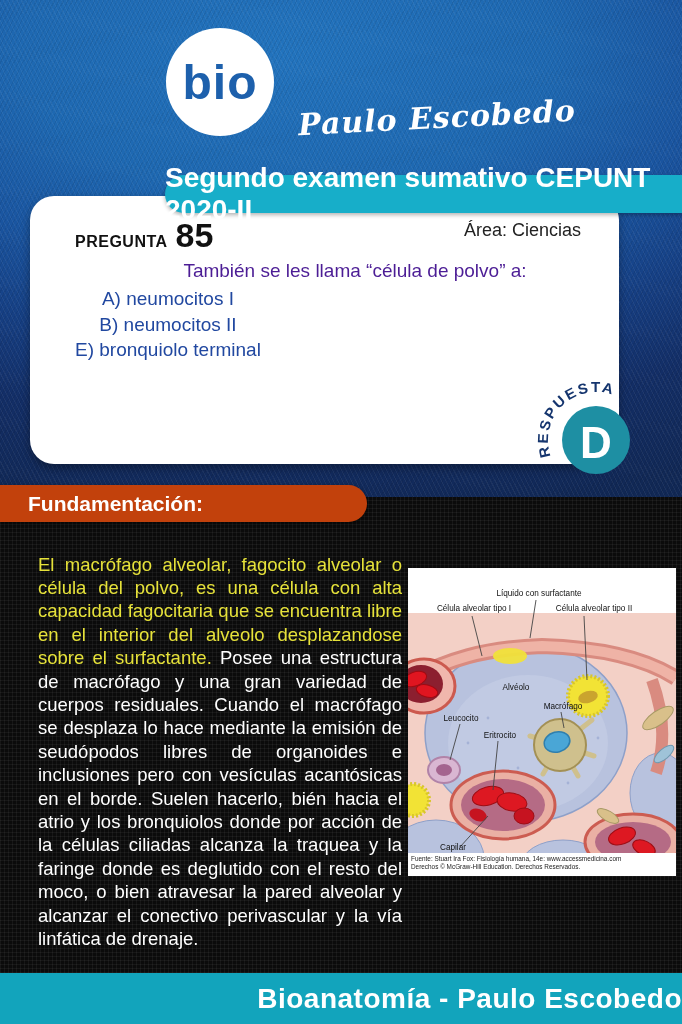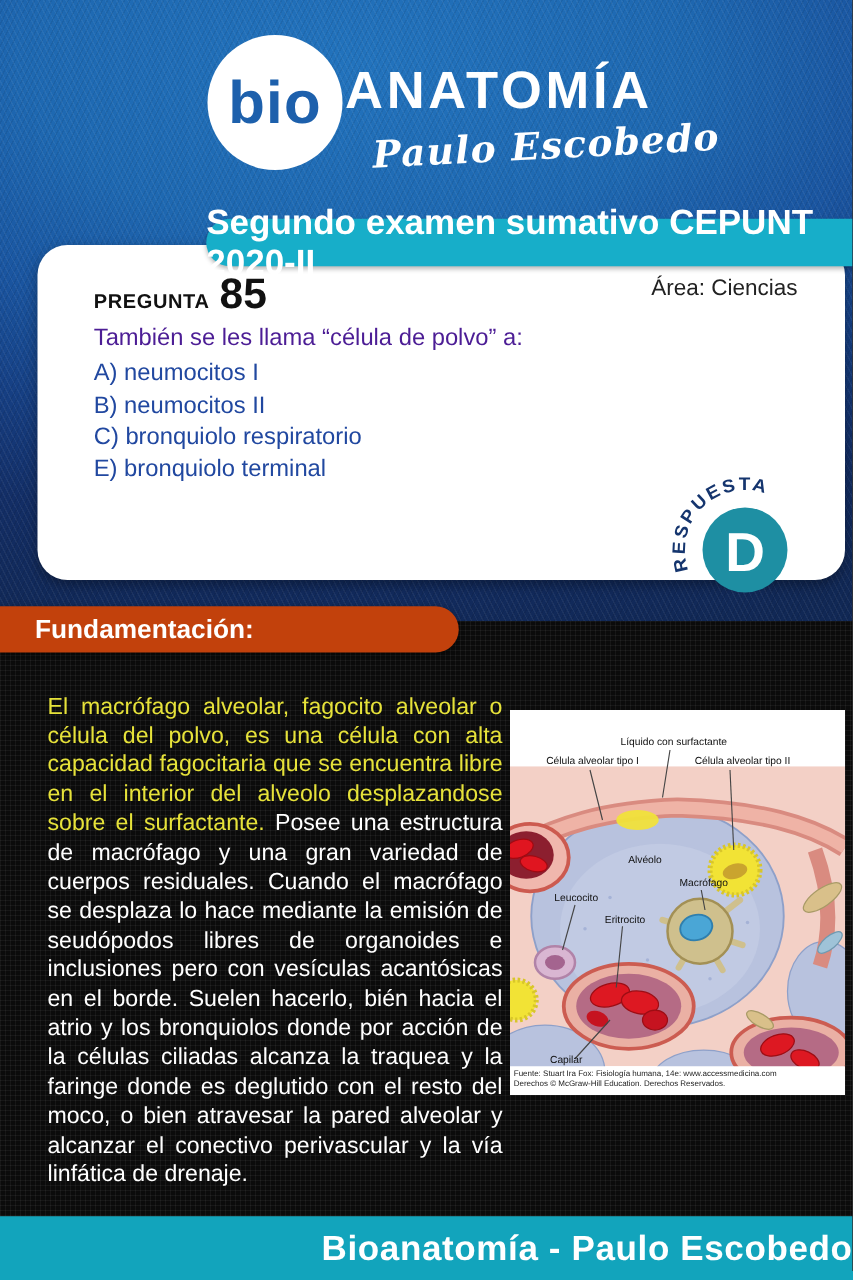--- a/index.html
+++ b/index.html
@@ -53,23 +53,24 @@
   
   .exam-banner {
     position: absolute; left: 165px; top: 175px; width: 517px; height: 38px;
     background: #17aec9; border-radius: 19px 0 0 19px;
     display: flex; align-items: center; justify-content: center;
     color: #fff; font-weight: bold; font-size: 28px; z-index: 4;
     box-shadow: 0 2px 4px rgba(0,0,0,.3);
   }
   
   .card {
-    position: absolute; left: 30px; top: 196px; width: 646px; height: 268px;
+    position: absolute; left: 30px; top: 196px; width: 589px; height: 268px;
     background: #fff; border-radius: 24px; z-index: 3;
     box-shadow: 0 4px 10px rgba(0,0,0,.35);
+    text-align: center;
   }
   .card-header { position: absolute; left: 45px; top: 22px; display: flex; align-items: baseline; gap: 8px; }
   .q-label  { font-size: 16px; font-weight: bold; color: #111; letter-spacing: .5px; }
   .q-number { font-size: 34px; font-weight: bold; color: #111; line-height: 1; }
   .q-area   { position: absolute; right: 38px; top: 24px; font-size: 18px; color: #222; }
   .q-stem {
     position: absolute; left: 45px; top: 62px; width: 560px;
     color: #4c1d95; font-size: 19px; line-height: 25px;
   }
   .q-options { position: absolute; left: 45px; top: 90px; color: #2148a0; font-size: 19px; }
@@ -103,38 +104,36 @@
 <body>
 
 <div class="page">
 
   <div class="blue-section"></div>
   <div class="black-section"></div>
 
   <div class="logo-circle">
     <span>bio</span>
   </div>
-  <div class="logo-name">ANATOMÍA</div>
   <div class="logo-signature">Paulo Escobedo</div>
 
   <div class="exam-banner">
     <span>Segundo examen sumativo CEPUNT 2020-II</span>
   </div>
 
   <div class="card">
     <div class="card-header">
       <span class="q-label">PREGUNTA</span>
       <span class="q-number">85</span>
     </div>
     <div class="q-area">Área: Ciencias</div>
     <div class="q-stem">También se les llama “célula de polvo” a:</div>
     <div class="q-options">
       <div class="q-option">A) neumocitos I</div>
       <div class="q-option">B) neumocitos II</div>
-      <div class="q-option">C) bronquiolo respiratorio</div>
       <div class="q-option">E) bronquiolo terminal</div>
     </div>
   </div>
 
   <div class="answer-badge">
     <svg width="130" height="130" viewBox="0 0 130 130">
       <defs>
         <path id="arcpath" d="M 19.9 81.4 A 48 48 0 0 1 85.3 21.5" fill="none"></path>
       </defs>
       <text font-size="14.5" font-weight="bold" letter-spacing="2" fill="#15356e" stroke="#ffffff" stroke-width="3" paint-order="stroke" style="font-family:'Liberation Sans',sans-serif;">

